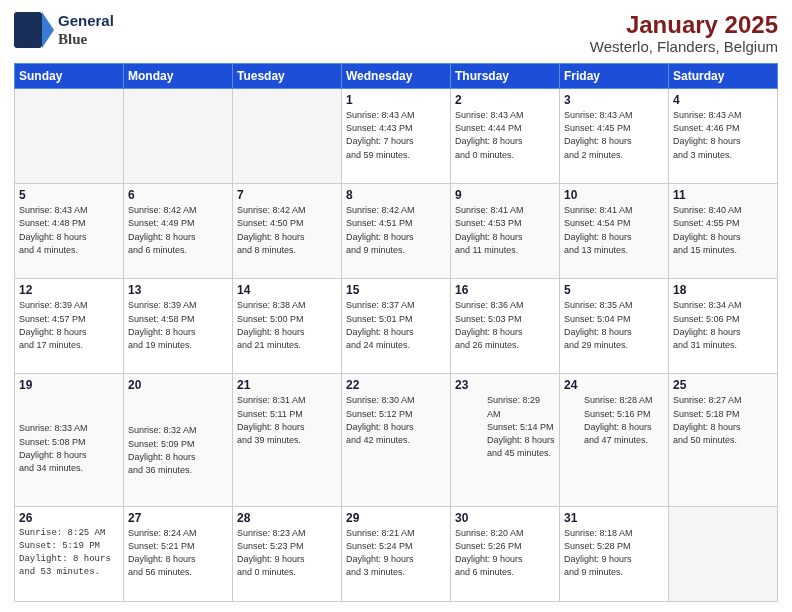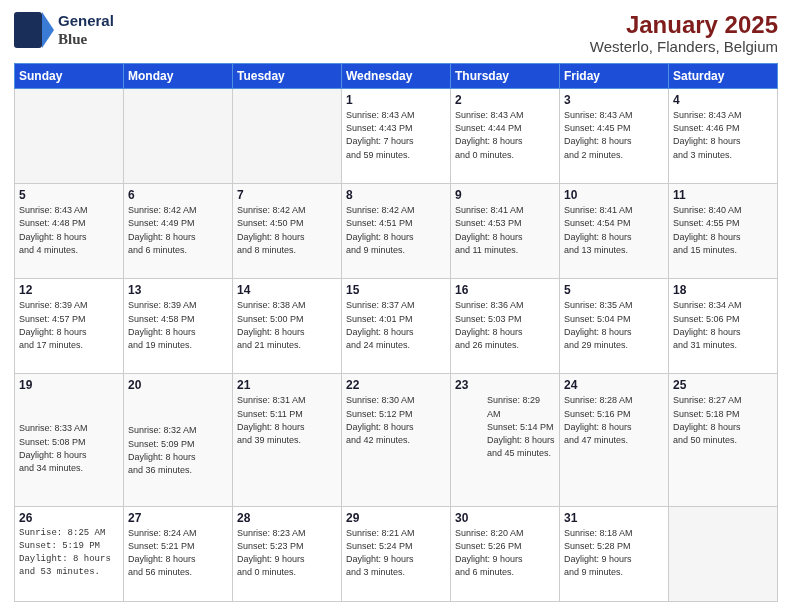--- a/index.html
+++ b/index.html
@@ -224,21 +224,21 @@
           <td>
             <span class="day-number">14</span>
             <div class="day-info" style="white-space: pre-line;">Sunrise: 8:38 AM
 Sunset: 5:00 PM
 Daylight: 8 hours
 and 21 minutes.</div>
           </td>
           <td>
             <span class="day-number">15</span>
             <div class="day-info" style="white-space: pre-line;">Sunrise: 8:37 AM
-Sunset: 4:01 PM
+Sunset: 5:01 PM
 Daylight: 8 hours
 and 24 minutes.</div>
           </td>
           <td>
             <span class="day-number">16</span>
             <div class="day-info" style="white-space: pre-line;">Sunrise: 8:36 AM
 Sunset: 5:03 PM
 Daylight: 8 hours
 and 26 minutes.</div>
           </td>
@@ -288,21 +288,21 @@
           </td>
           <td>
             <span class="day-number">23</span>
             <div class="day-info" style="white-space: pre-line; margin-left: 32px;">Sunrise: 8:29 AM
 Sunset: 5:14 PM
 Daylight: 8 hours
 and 45 minutes.</div>
           </td>
           <td>
             <span class="day-number">24</span>
-            <div class="day-info" style="white-space: pre-line;">Sunrise: 8:28 AM
+            <div class="day-info" style="white-space: pre-line; margin-left: 20px;">Sunrise: 8:28 AM
 Sunset: 5:16 PM
 Daylight: 8 hours
 and 47 minutes.</div>
           </td>
           <td>
             <span class="day-number">25</span>
             <div class="day-info" style="white-space: pre-line;">Sunrise: 8:27 AM
 Sunset: 5:18 PM
 Daylight: 8 hours
 and 50 minutes.</div>

